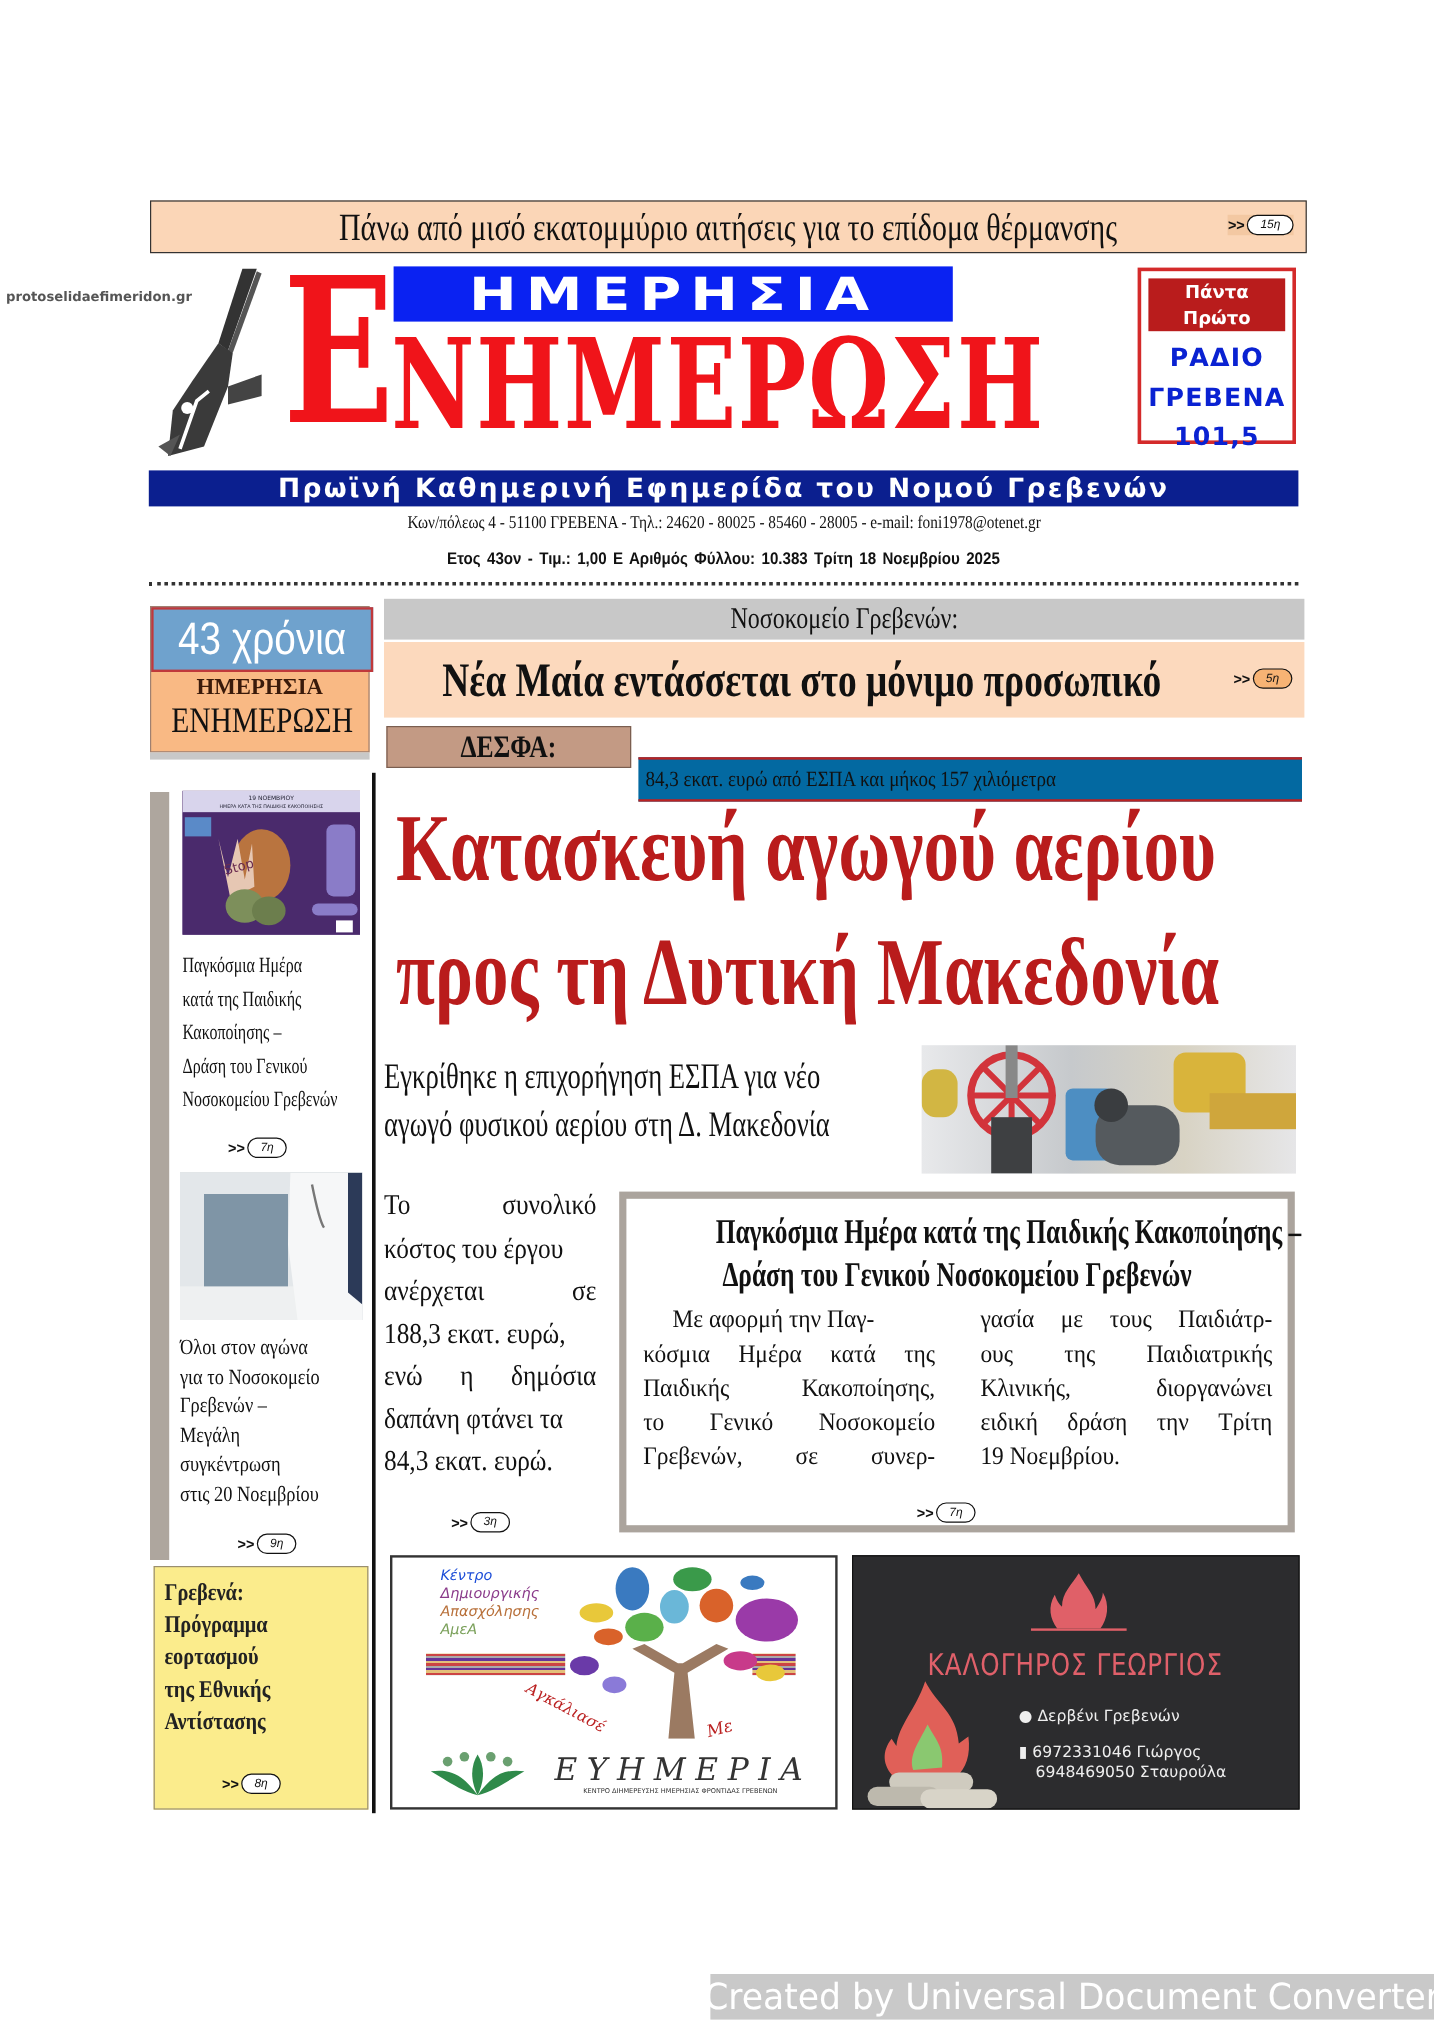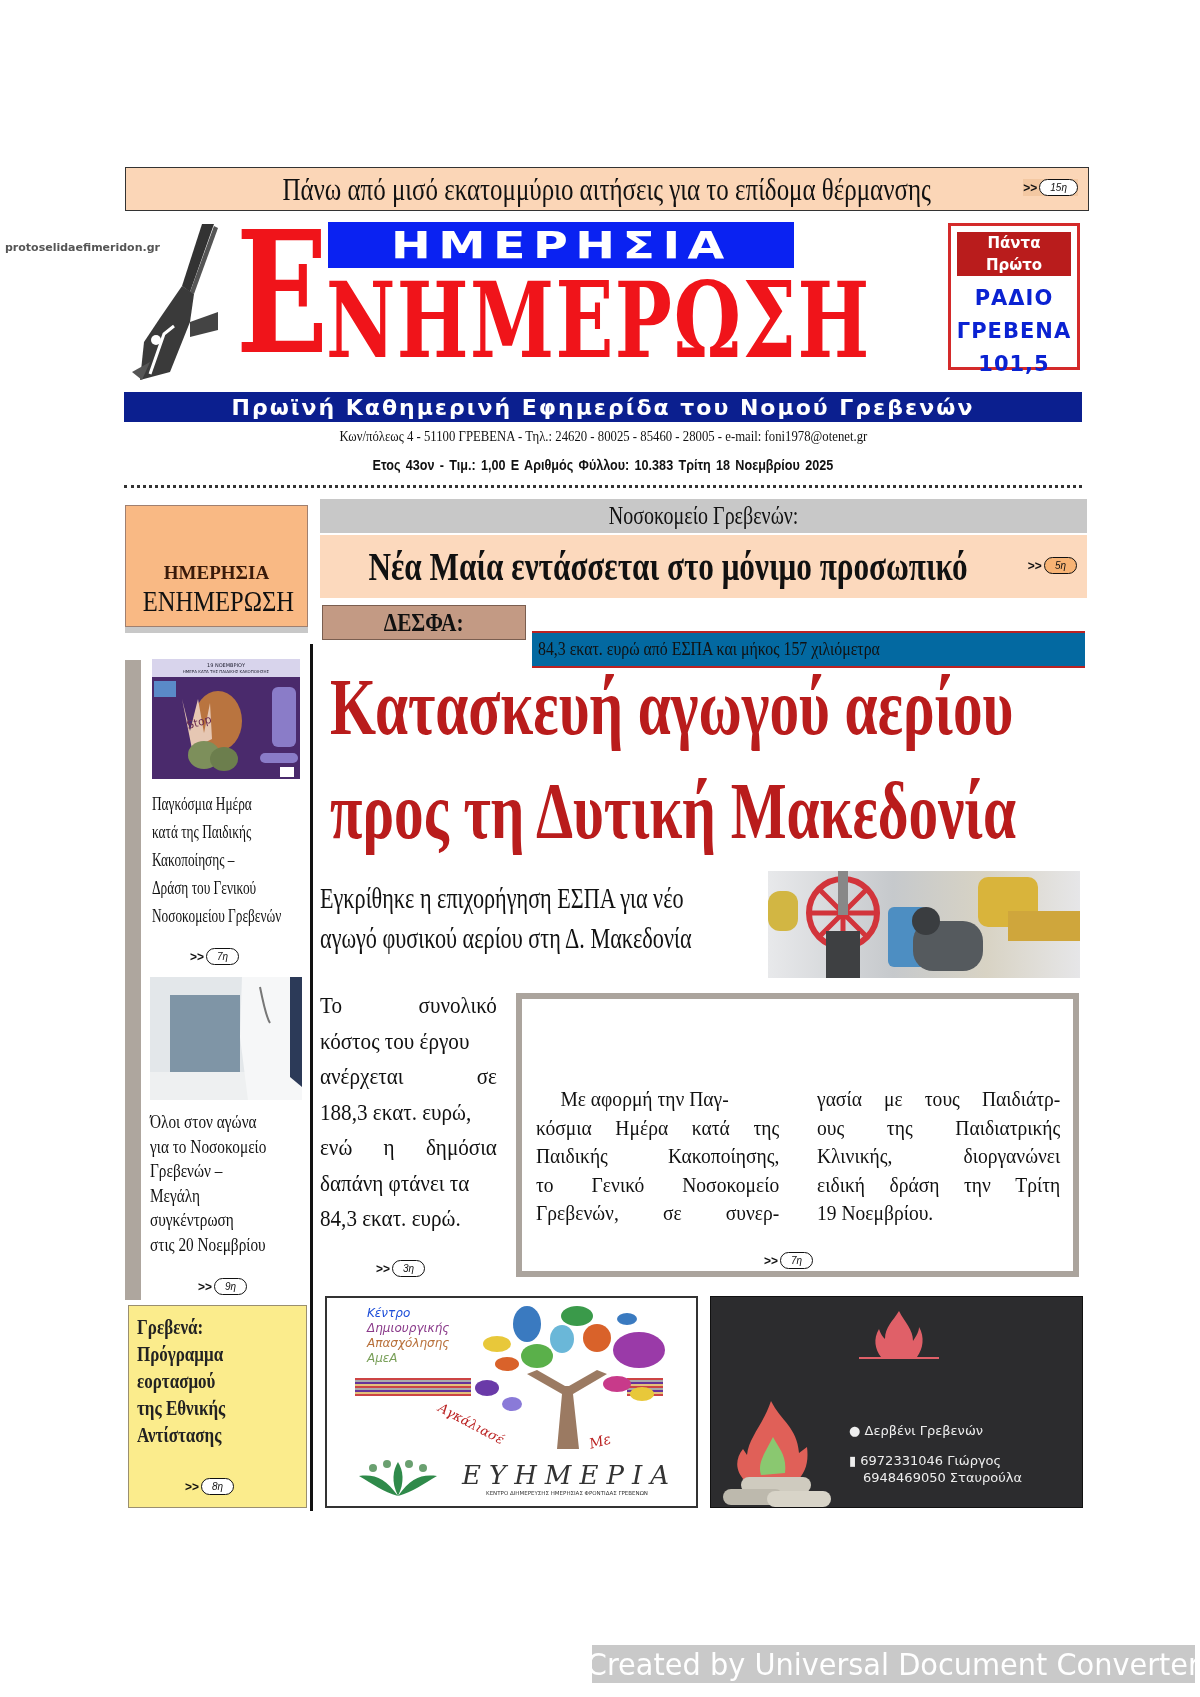--- a/index.html
+++ b/index.html
@@ -160,20 +160,23 @@
 </div>
 <div class="abs address">
   <span>Κων/πόλεως 4 - 51100 ΓΡΕΒΕΝΑ -  Τηλ.: 24620 - 80025 - 85460  - 28005  -  e-mail: foni1978@otenet.gr</span>
 </div>
 <div class="abs issue">
   <span>Ετος 43ον - Τιμ.: 1,00 Ε  Αριθμός Φύλλου:   10.383     Τρίτη 18 Νοεμβρίου 2025</span>
 </div>
 <div class="abs dots"></div>
 
 <div class="abs years">
+  <div class="blue">
+    <span>43 χρόνια</span>
+  </div>
   <div class="l1">ΗΜΕΡΗΣΙΑ</div>
   <div class="l2"><span>ΕΝΗΜΕΡΩΣΗ</span></div>
 </div>
 <div class="abs years-shadow"></div>
 
 <div class="abs kicker">
   <span>Νοσοκομείο Γρεβενών:</span>
 </div>
 <div class="abs subhead">
   <span class="txt">Νέα Μαία εντάσσεται στο μόνιμο προσωπικό</span>
@@ -308,20 +311,24 @@
   <div class="last">
       <span>84,3 εκατ. ευρώ.</span>
     </div>
 </div>
 <span class="abs ref ref-cost">
   <span>&gt;&gt;</span>
   <span class="pill">3η</span>
 </span>
 
 <div class="abs feature">
+  <div class="ttl">
+    <div>Παγκόσμια Ημέρα κατά της Παιδικής Κακοποίησης –</div>
+    <div>Δράση του Γενικού Νοσοκομείου Γρεβενών</div>
+  </div>
   <div class="cols">
     <div class="col">
       <div class="nojust">
           <span>&nbsp;&nbsp;&nbsp;&nbsp;&nbsp;Με αφορμή την Παγ-</span>
         </div>
       <div>
           <span>κόσμια</span>
           <span>Ημέρα</span>
           <span>κατά</span>
           <span>της</span>
@@ -412,20 +419,21 @@
   </svg>
   <div class="brand">ΕΥΗΜΕΡΙΑ</div>
   <div class="brand-sub">ΚΕΝΤΡΟ ΔΙΗΜΕΡΕΥΣΗΣ ΗΜΕΡΗΣΙΑΣ ΦΡΟΝΤΙΔΑΣ ΓΡΕΒΕΝΩΝ</div>
 </div>
 
 <div class="abs ad2">
   <svg class="flame-top" viewBox="0 0 80 52">
     <path d="M40 2 C46 14 54 20 54 32 C58 26 60 22 60 18 C66 28 64 40 58 48 L22 48 C16 40 14 30 20 20 C22 26 24 28 26 30 C26 18 34 12 40 2 Z" fill="#e06068"></path>
     <rect x="0" y="48" width="80" height="2" fill="#e06068"></rect>
   </svg>
+  <div class="name"><span>ΚΑΛΟΓΗΡΟΣ ΓΕΩΡΓΙΟΣ</span></div>
   <div class="loc">
     <span>●</span>
     <span>Δερβένι Γρεβενών</span>
   </div>
   <div class="ph">
     <div><span>▮</span> <span>6972331046 Γιώργος</span></div>
     <div style="padding-left:14px">6948469050 Σταυρούλα</div>
   </div>
   <svg class="fire" viewBox="0 0 110 110">
     <path d="M50 4 C60 24 76 30 78 56 L86 50 C88 66 84 76 76 84 L24 84 C14 74 14 62 22 52 L26 58 C28 40 42 28 50 4 Z" fill="#e06058"></path>

